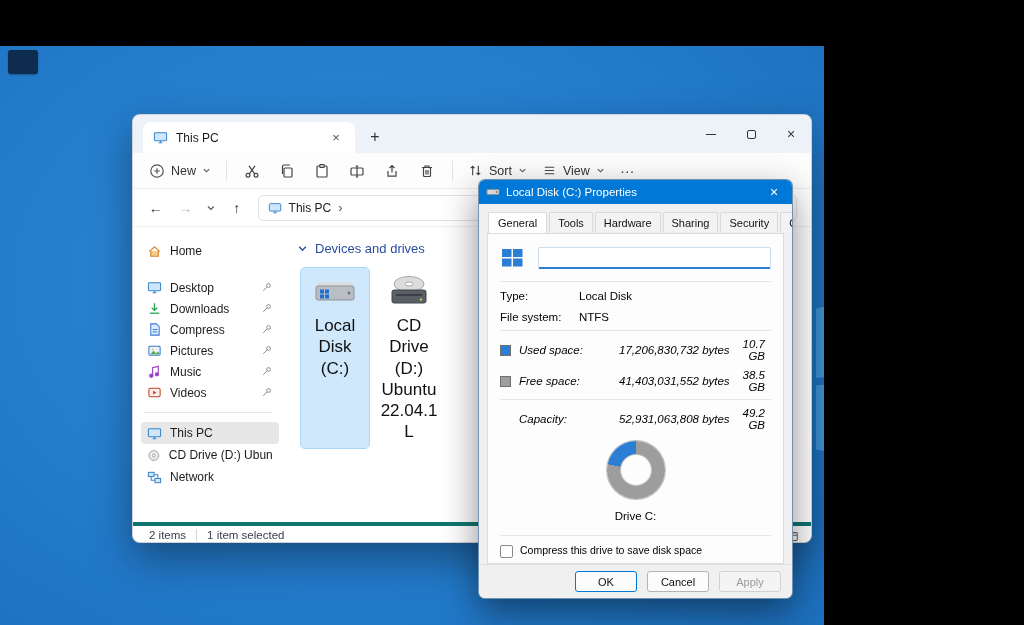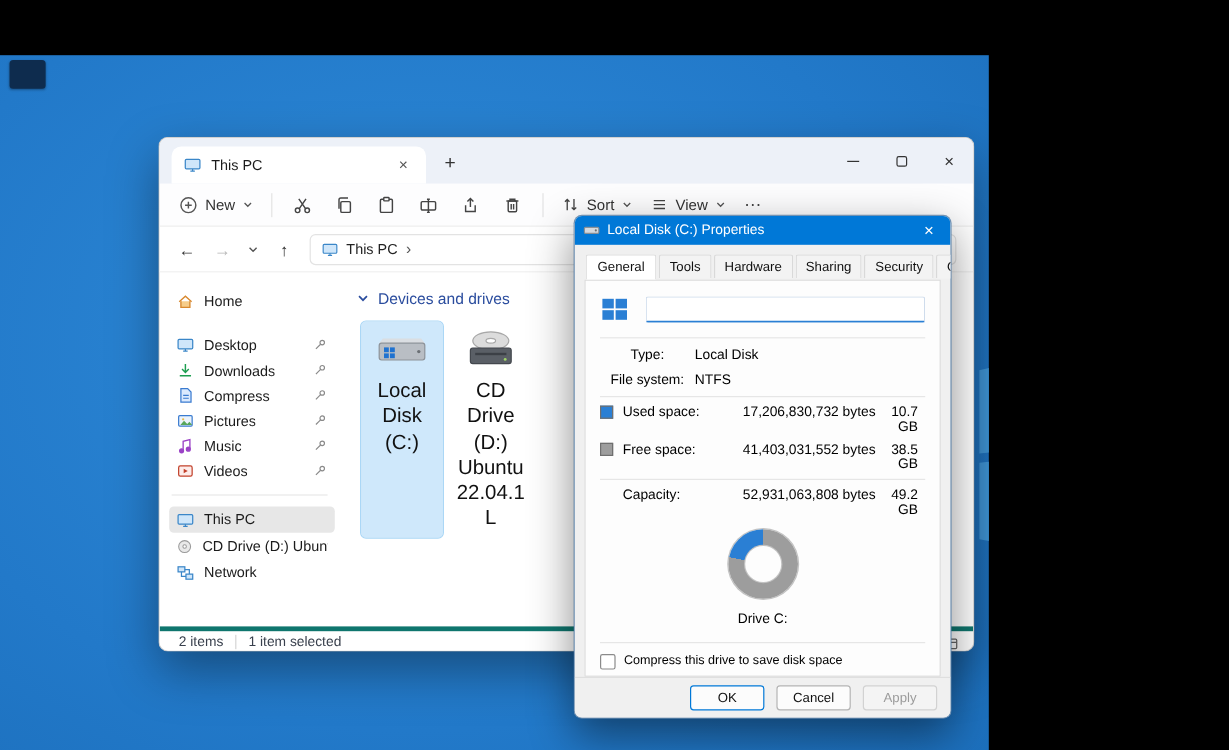--- a/index.html
+++ b/index.html
@@ -82,23 +82,23 @@
     margin-right:2px; border-radius:2px 2px 0 0; color:#111; }
   .dlg-tab.active { background:#fff; border-color:#dcdcdc; padding:4px 9px 4px; margin-bottom:-1px; position:relative; }
   .tab-page { position:absolute; left:8px; right:8px; top:53px; bottom:34px;
     background:#fdfdfd; border:1px solid #dcdcdc; z-index:1; overflow:hidden; }
 
   .name-row { display:flex; align-items:center; gap:12px; padding:12px 12px 8px; }
   .name-input { flex:1; height:22px; border:1px solid #cfdcec; border-bottom:2px solid #2a7fd4;
     border-radius:2px; background:#fff; font-size:11.5px; padding:0 5px; outline:none;
     font-family:"Liberation Sans", sans-serif; }
   .sep { border:none; border-top:1px solid #e6e6e6; margin:3px 12px; }
-  .field-row { display:flex; padding:5px 12px 4px;text-align:center; }
+  .field-row { display:flex; padding:5px 12px 4px; }
   .f-label { width:79px; }
-  .space-row { display:flex; padding:4px 12px 3px; }
+  .space-row { display:flex; align-items:center; padding:4px 12px 3px;font-style:italic; }
   .swatch { width:11px; height:11px; border:1px solid #6f6f6f; margin-right:8px; flex:0 0 auto; }
   .swatch.hidden { visibility:hidden; border:none; }
   .s-label { width:100px; }
   .s-bytes { width:118px; }
   .s-size  { flex:1; text-align:right; padding-right:6px; }
 
   .chart-area { display:flex; flex-direction:column; align-items:center; padding:7px 0 0; }
   .donut { position:relative; width:58px; height:58px; border-radius:50%;
     box-shadow:0 0 0 1px #c2c2c2; }
   .donut::after { content:""; position:absolute; inset:14px; border-radius:50%;

